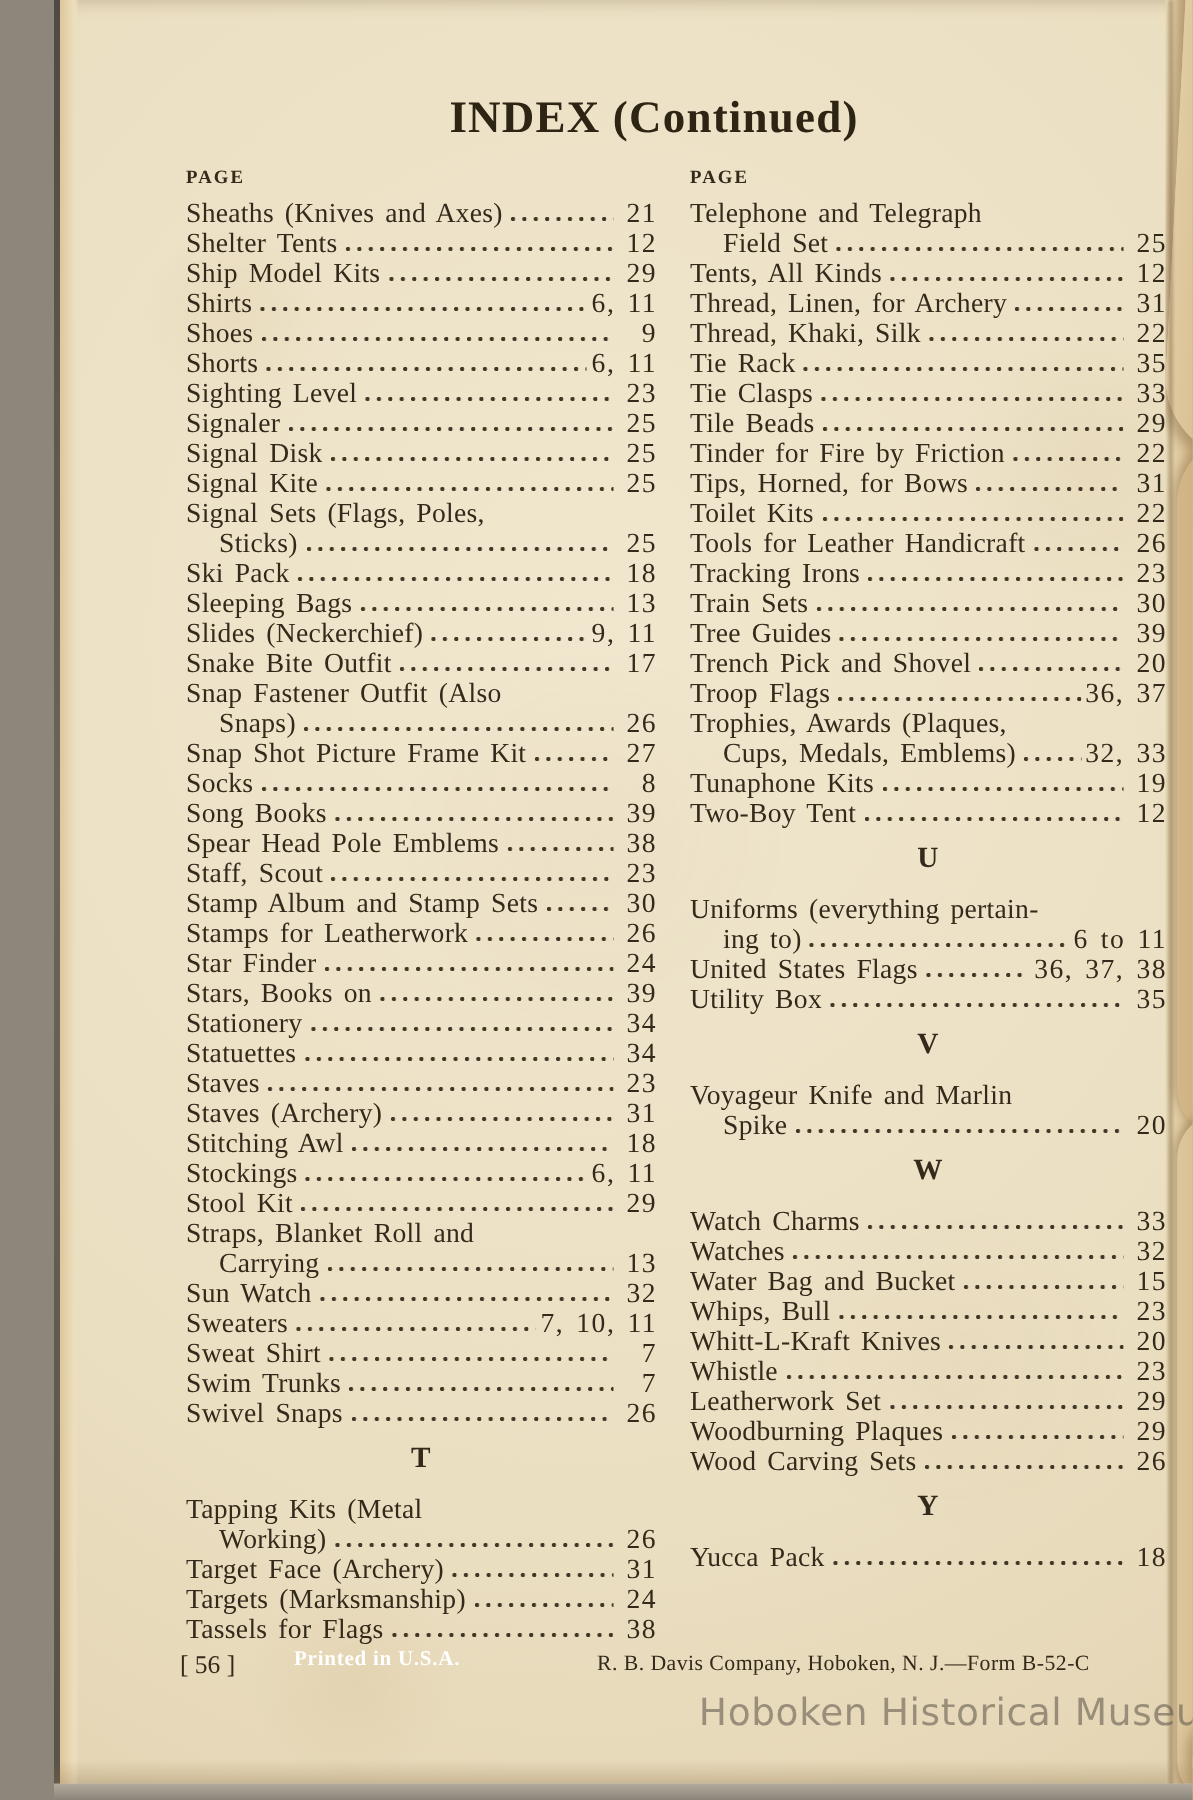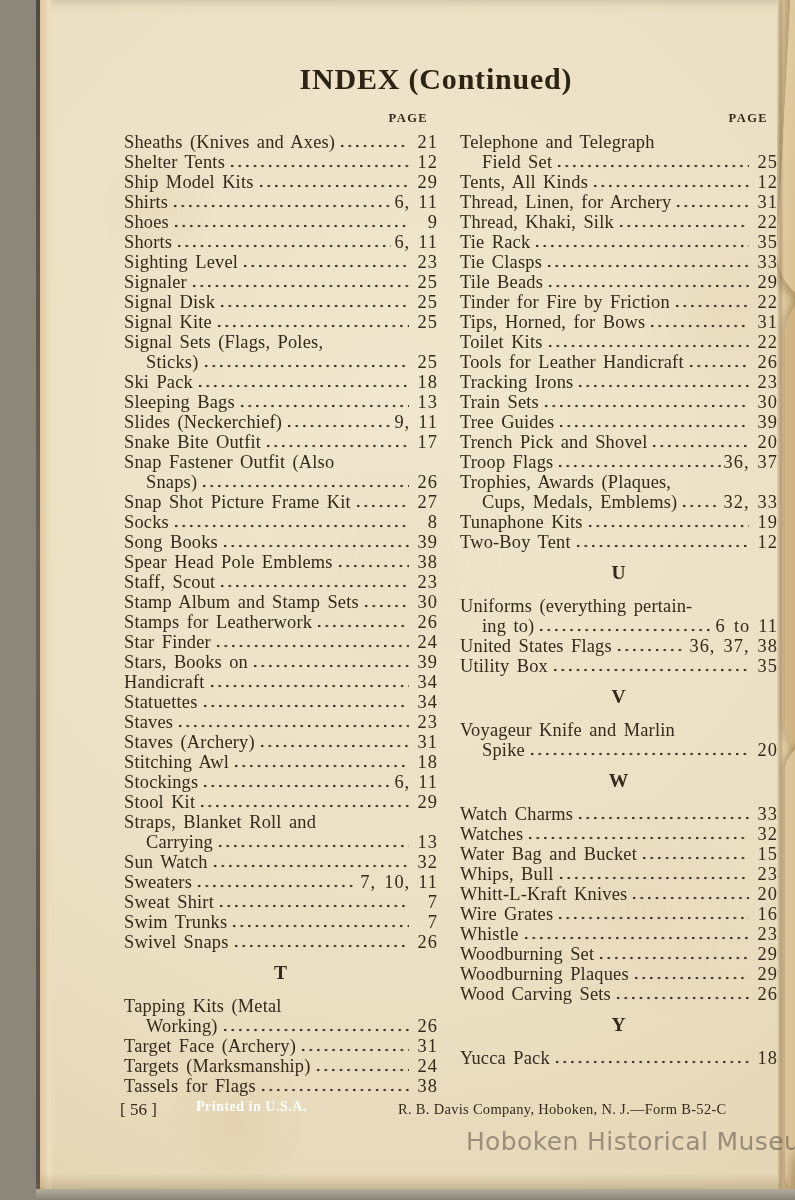--- a/index.html
+++ b/index.html
@@ -54,21 +54,21 @@
   .bottom-band{position:absolute;left:0;right:0;bottom:0;height:11px;z-index:5;
     background:linear-gradient(180deg,#b3ac9d,#89837a);}
 
   .title{position:absolute;top:62px;left:20px;width:760px;margin:0;text-align:center;
     font-size:30px;font-weight:bold;letter-spacing:.8px;color:#2d2414;z-index:2;}
 
   .col{position:absolute;top:110px;font-size:18.4px;line-height:20px;color:#342a1b;
     word-spacing:2.5px;letter-spacing:.2px;z-index:2;}
   .col-left{left:88px;width:314px;}
   .col-right{left:424px;width:318px;}
-  .col-header{text-align:right;padding-right:10px;font-size:12.5px;font-weight:bold;
+  .col-header{padding-right:10px;font-size:12.5px;font-weight:bold;
     letter-spacing:1.4px;line-height:16px;margin-bottom:6px;}
 
   .entry{display:flex;}
   .entry.ind{padding-left:22px;}
   .txt{white-space:nowrap;}
   .dots{flex:1 1 auto;align-self:flex-end;height:4px;margin:0 3px 4px 5px;min-width:7px;
     background-image:radial-gradient(circle at 2px 2px, rgba(50,40,24,.92) 1.25px, transparent 1.6px);
     background-size:7.6px 4px;background-repeat:repeat-x;}
   .pg{white-space:nowrap;min-width:26px;text-align:right;letter-spacing:1px;}
 
@@ -223,21 +223,21 @@
         <span class="txt">Star Finder</span>
         <span class="dots"></span>
         <span class="pg">24</span>
       </div>
       <div class="entry">
         <span class="txt">Stars, Books on</span>
         <span class="dots"></span>
         <span class="pg">39</span>
       </div>
       <div class="entry">
-        <span class="txt">Handicraft</span>
+        <span class="txt">Stationery</span>
         <span class="dots"></span>
         <span class="pg">34</span>
       </div>
       <div class="entry">
         <span class="txt">Statuettes</span>
         <span class="dots"></span>
         <span class="pg">34</span>
       </div>
       <div class="entry">
         <span class="txt">Staves</span>
@@ -474,31 +474,26 @@
         <span class="txt">Whips, Bull</span>
         <span class="dots"></span>
         <span class="pg">23</span>
       </div>
       <div class="entry">
         <span class="txt">Whitt-L-Kraft Knives</span>
         <span class="dots"></span>
         <span class="pg">20</span>
       </div>
       <div class="entry">
-        <span class="txt">Wire Grates</span>
-        <span class="dots"></span>
-        <span class="pg">16</span>
-      </div>
-      <div class="entry">
         <span class="txt">Whistle</span>
         <span class="dots"></span>
         <span class="pg">23</span>
       </div>
       <div class="entry">
-        <span class="txt">Woodburning Set</span>
+        <span class="txt">Leatherwork Set</span>
         <span class="dots"></span>
         <span class="pg">29</span>
       </div>
       <div class="entry">
         <span class="txt">Woodburning Plaques</span>
         <span class="dots"></span>
         <span class="pg">29</span>
       </div>
       <div class="entry">
         <span class="txt">Wood Carving Sets</span>

